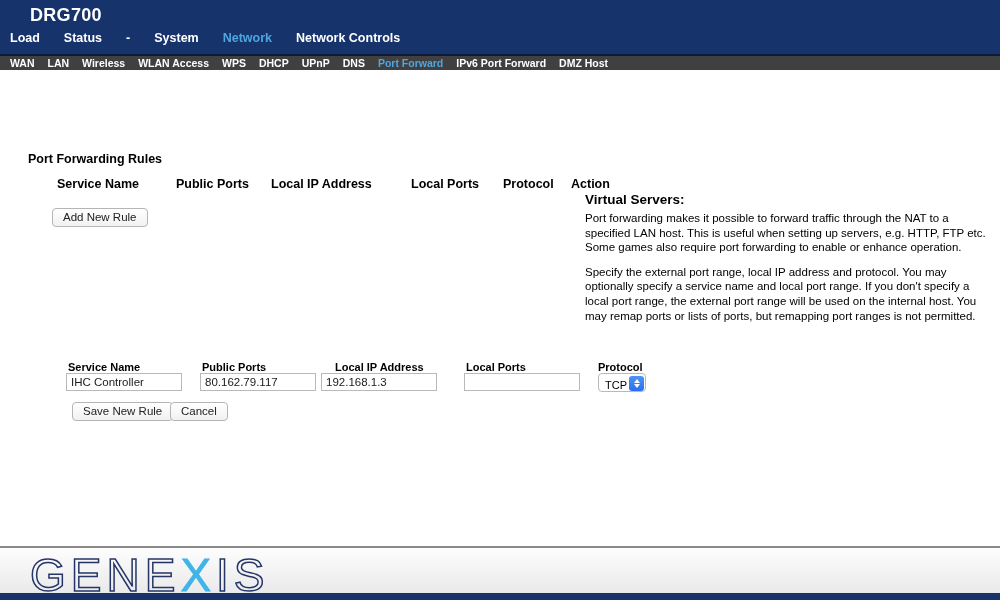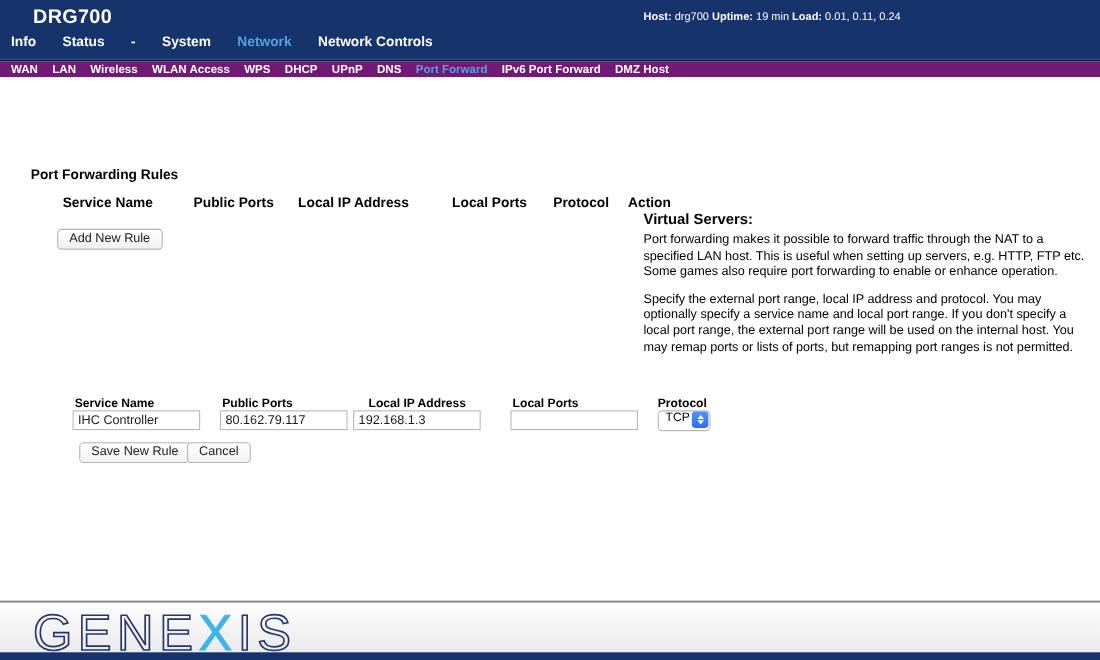--- a/index.html
+++ b/index.html
@@ -8,21 +8,21 @@
 
   
   .header { position:absolute; top:0; left:0; width:1000px; height:54px; background:#16336b; }
   .brand { position:absolute; left:30px; top:5px; color:#fff; font-size:18px; font-weight:bold; letter-spacing:0.3px; }
   .hostinfo { position:absolute; left:585px; top:10px; color:#fff; font-size:10px; }
   .hostinfo b { font-weight:bold; }
   .menu { position:absolute; left:10px; top:31px; display:flex; gap:24px; }
   .menu .mi { color:#fff; font-size:12.5px; font-weight:bold; cursor:pointer; white-space:nowrap; }
   .menu .mi.active { color:#4da6e0; }
   .hsep { position:absolute; top:54px; left:0; width:1000px; height:2px; background:#0a1a38; }
-  .submenu { position:absolute; top:56px; left:0; width:1000px; height:14px; background:#701a75;
+  .submenu { position:absolute; top:56px; left:0; width:1000px; height:14px; background:#404040;
              display:flex; align-items:center; padding-left:10px; gap:13px; }
   .submenu .smi { color:#fff; font-size:10.5px; font-weight:bold; cursor:pointer; white-space:nowrap; }
   .submenu .smi.active { color:#4da6e0;text-align:right; }
 
   
   .content { position:absolute; top:82px; left:0; width:1000px; height:464px; background:#fff; }
   .page-title { position:absolute; top:25px; left:0; width:1000px; text-align:center;
                 font-size:16px; font-weight:bold; color:#000; }
   .rules-heading { position:absolute; top:70px; left:28px; font-size:12.5px; font-weight:bold; color:#000; }
   .thead { position:absolute; top:95px; left:0; width:1000px; height:16px; font-size:12.5px; font-weight:bold; color:#000; }
@@ -39,21 +39,21 @@
   .info h3 { font-size:13.5px; font-weight:bold; margin-bottom:4px; }
   .info p { font-size:11.5px; line-height:14.6px; margin-bottom:10px; }
 
   .form-label { position:absolute; top:279px; font-size:11px; font-weight:bold; color:#000; white-space:nowrap; }
   .fl0 { left:68px; } .fl1 { left:202px; } .fl2 { left:335px; } .fl3 { left:466px; } .fl4 { left:598px; }
   .form-input { position:absolute; top:291px; width:116px; height:18px; border:1px solid #b9b9b9;
                 background:#fff; font-size:11.5px; color:#1a1a1a; padding:1px 4px;
                 font-family:"Liberation Sans", sans-serif; }
   .fi0 { left:66px; } .fi1 { left:200px; } .fi2 { left:321px; } .fi3 { left:464px; }
   .select { position:absolute; left:598px; top:291px; width:48px; height:19px; background:#fff;
-            border:1px solid #b9b9b9; border-radius:4px; display:flex; align-items:flex-start; cursor:pointer; }
+            border:1px solid #b9b9b9; border-radius:4px; display:flex; align-items:flex-end; cursor:pointer; }
   .select .sel-val { flex:1; font-size:11px; color:#000; padding-left:6px; }
   .stepper { width:15px; height:15px; margin-right:1px; border-radius:3px;
              background:linear-gradient(#4d94f8,#2a6ef0); display:flex; flex-direction:column;
              align-items:center; justify-content:center; gap:1px; }
   .tri-up { width:0; height:0; border-left:3px solid transparent; border-right:3px solid transparent;
             border-bottom:4px solid #fff; }
   .tri-dn { width:0; height:0; border-left:3px solid transparent; border-right:3px solid transparent;
             border-top:4px solid #fff; }
   .save-btn { position:absolute; left:72px; top:320px; }
   .cancel-btn { position:absolute; left:170px; top:320px; }
@@ -63,30 +63,22 @@
   .footer { position:absolute; top:548px; left:0; width:1000px; height:52px;
             background:linear-gradient(#fdfdfd,#e7e7e9); }
   .logo { position:absolute; left:28px; top:3px; }
   .footer-bar { position:absolute; top:593px; left:0; width:1000px; height:7px; background:#16336b; }
 </style>
 </head>
 <body>
 
 <div class="header">
   <div class="brand">DRG700</div>
-  <div class="hostinfo">
-    <b>Host:</b>
-    <span>drg700</span>
-    <b>Uptime:</b>
-    <span>19 min</span>
-    <b>Load:</b>
-    <span>0.01, 0.11, 0.24</span>
-  </div>
   <div class="menu">
-    <span class="mi">Info</span>
+    <span class="mi">Load</span>
     <span class="mi">Status</span>
     <span class="mi">-</span>
     <span class="mi">System</span>
     <span class="mi active">Network</span>
     <span class="mi">Network Controls</span>
   </div>
 </div>
 <div class="hsep"></div>
 <div class="submenu">
   <span class="smi">WAN</span>

